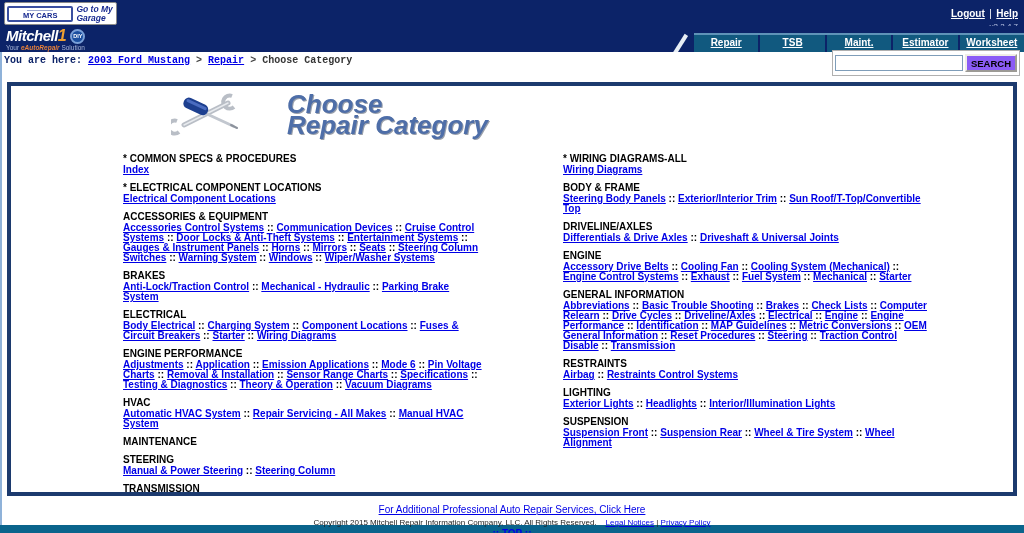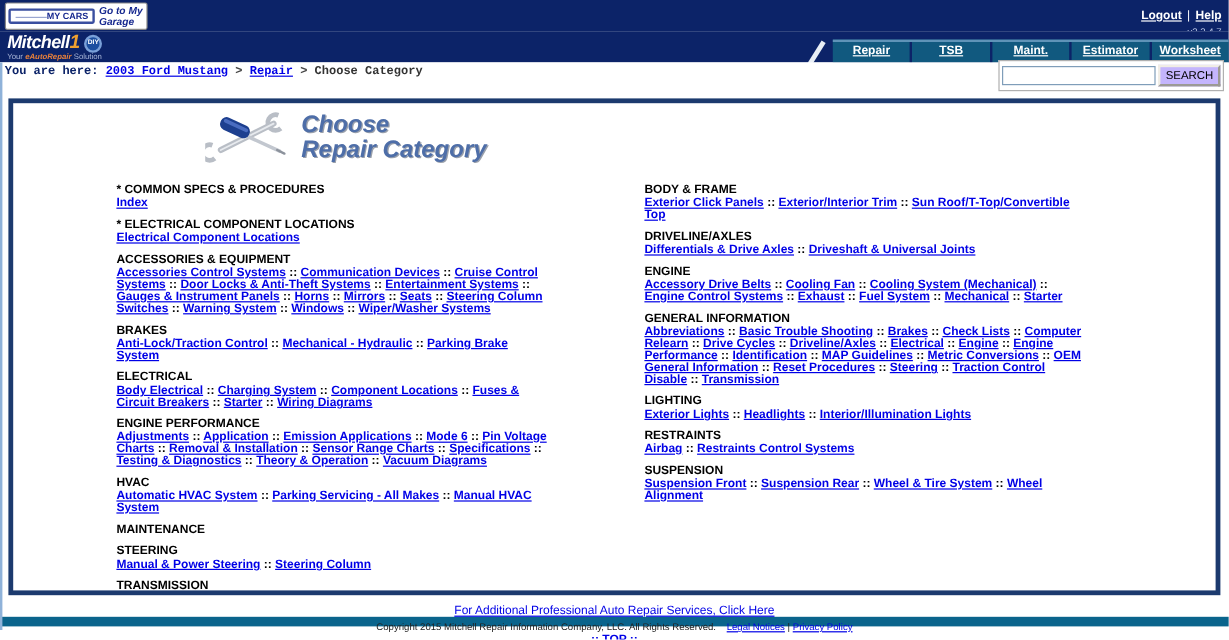--- a/index.html
+++ b/index.html
@@ -4,22 +4,22 @@
 <style>
   * { margin:0; padding:0; box-sizing:border-box; }
   html,body { width:1024px; height:533px; overflow:hidden; background:#fff;
               font-family:"Liberation Sans", sans-serif; }
 
   
   .topbar { position:relative; height:26px; background:#0c2368; }
   .garage-badge { position:absolute; left:4px; top:2px; height:23px; background:#fff;
                   border:1px solid #8a8a8a; border-radius:2px; display:flex; align-items:center;
                   padding:1px 3px 1px 2px; cursor:pointer; }
-  .plate { border:2px solid #3a4fa0; border-radius:2px; padding:0 4px; margin-right:3px;
-           display:flex; flex-direction:row; align-items:center; }
+  .plate { border:2px solid #3a4fa0; border-radius:2px; padding:0 14px; margin-right:3px;
+           display:flex; flex-direction:column; align-items:center; }
   .plate .plate-top { height:3px; width:26px; border-bottom:1px solid #9aa6d0; }
   .plate .plate-text { font-size:7.5px; font-weight:bold; color:#16288f; letter-spacing:0px; line-height:9px; }
   .garage-text { font-size:8.5px; font-weight:bold; font-style:italic; color:#16288f; line-height:9px; }
   .top-right { position:absolute; right:6px; top:3px; text-align:right; }
   .top-right a { color:#fff; font-size:10px; font-weight:bold; text-decoration:underline; cursor:pointer; }
   .top-right .pipe { color:#fff; font-size:10px; }
   .version { color:#b9c4e4; font-size:8px; margin-top:1px; }
 
   
   .navbar { position:relative; height:26px; background:#0c2368;padding-left:20px; }
@@ -45,41 +45,41 @@
   .crumb-prefix { font-weight:bold; color:#0c2368; }
   .crumbrow a { color:#0000e6; font-weight:bold; text-decoration:underline; cursor:pointer; }
   .crumb-sep { color:#444; font-weight:bold; }
   .crumb-current { color:#333; font-weight:bold; }
   .left-edge { position:absolute; left:0; top:52px; width:2px; height:473px; background:#8fb2d9; z-index:5; }
 
   
   .searchbox { position:absolute; top:50px; right:4px; background:#fff; border:1px solid #b0b0b0;
                padding:3px 2px; display:flex; align-items:center; z-index:6; }
   .searchbox input { width:128px; height:16px; border:1px solid #7f9db9; font-size:10px; padding:0 2px; }
-  .searchbox button { margin-left:2px; height:18px; font-size:9.5px; font-weight:normal; color:#000;
-                      background:#c4b5fd; border:2px outset #f0ede6; padding:0 4px; cursor:pointer; }
+  .searchbox button { margin-left:2px; height:18px; font-size:9.5px; font-weight:bold; color:#000;
+                      background:#8b5cf6; border:2px outset #f0ede6; padding:0 4px; cursor:pointer; }
 
   
   .panel { margin:10px 7px 0 7px; height:414px; background:#fff; border:4px solid #1c3a6e; overflow:hidden; }
   .title-block { display:flex; align-items:flex-start; margin:6px 0 0 160px; height:52px; }
   .tools-icon { width:70px; height:44px; margin-right:10px; }
-  .page-title { font-size:20px; line-height:21px; font-weight:bold; font-style:italic;
-                color:#4e6ea8; text-shadow:1px 1px 0 #9aa0ab; margin-top:2px; }
-
-  .cols { display:flex; padding:10px 0 0 86px; }
+  .page-title { font-size:26px; line-height:21px; font-weight:bold; font-style:italic;
+                color:#4e6ea8; text-shadow:1px 1px 0 #9aa0ab; margin-top:2px;margin-left:36px; }
+
+  .cols { display:flex; padding:10px 0 0 112px; }
   .col-left  { width:362px; margin-right:78px; }
   .col-right { width:368px; }
   .section { margin-bottom:8px; }
   .sec-heading { font-size:10px; font-weight:bold; color:#000; line-height:10px; margin-bottom:1px; }
   .sec-links { font-size:10px; line-height:10px; font-weight:bold; }
   .sec-links a { color:#0000e6; text-decoration:underline; cursor:pointer; }
   .sec-links .sep { color:#000; }
 
   
-  .footer { text-align:center; padding-top:3px; height:18px; }
+  .footer { text-align:center; padding-top:3px; height:29px; }
   .footer-promo a { font-size:10px; color:#0000e6; text-decoration:underline; cursor:pointer; }
   .footer-copy { font-size:8px; color:#222; margin-top:1px; }
   .footer-copy a { color:#0000e6; text-decoration:underline; cursor:pointer; }
   .footer-top { font-size:10px; font-weight:bold; color:#0000e6; margin-top:1px; }
   .footer-top a { color:#0000e6; text-decoration:underline; cursor:pointer; }
   .bottombar { height:8px; background:#0a648c; }
 </style>
 </head>
 <body>
 
@@ -176,57 +176,61 @@
         <div class="section">
           <div class="sec-heading">ELECTRICAL</div>
           <div class="sec-links"><a>Body Electrical</a><span class="sep"> :: </span><a>Charging System</a><span class="sep"> :: </span><a>Component Locations</a><span class="sep"> :: </span><a>Fuses &amp; Circuit Breakers</a><span class="sep"> :: </span><a>Starter</a><span class="sep"> :: </span><a>Wiring Diagrams</a></div>
         </div>
         <div class="section">
           <div class="sec-heading">ENGINE PERFORMANCE</div>
           <div class="sec-links"><a>Adjustments</a><span class="sep"> :: </span><a>Application</a><span class="sep"> :: </span><a>Emission Applications</a><span class="sep"> :: </span><a>Mode 6</a><span class="sep"> :: </span><a>Pin Voltage Charts</a><span class="sep"> :: </span><a>Removal &amp; Installation</a><span class="sep"> :: </span><a>Sensor Range Charts</a><span class="sep"> :: </span><a>Specifications</a><span class="sep"> :: </span><a>Testing &amp; Diagnostics</a><span class="sep"> :: </span><a>Theory &amp; Operation</a><span class="sep"> :: </span><a>Vacuum Diagrams</a></div>
         </div>
         <div class="section">
           <div class="sec-heading">HVAC</div>
-          <div class="sec-links"><a>Automatic HVAC System</a><span class="sep"> :: </span><a>Parking Servicing - All Makes</a><span class="sep"> :: </span><a>Manual HVAC System</a></div>
+          <div class="sec-links"><a>Automatic HVAC System</a><span class="sep"> :: </span><a>Repair Servicing - All Makes</a><span class="sep"> :: </span><a>Manual HVAC System</a></div>
         </div>
         <div class="section">
           <div class="sec-heading">MAINTENANCE</div>
         </div>
         <div class="section">
           <div class="sec-heading">STEERING</div>
           <div class="sec-links"><a>Manual &amp; Power Steering</a><span class="sep"> :: </span><a>Steering Column</a></div>
         </div>
         <div class="section">
           <div class="sec-heading">TRANSMISSION</div>
         </div>
       </div>
     <div class="col-right">
         <div class="section">
+          <div class="sec-heading">* WIRING DIAGRAMS-ALL</div>
+          <div class="sec-links"><a>Wiring Diagrams</a></div>
+        </div>
+        <div class="section">
           <div class="sec-heading">BODY &amp; FRAME</div>
-          <div class="sec-links"><a>Exterior Click Panels</a><span class="sep"> :: </span><a>Exterior/Interior Trim</a><span class="sep"> :: </span><a>Sun Roof/T-Top/Convertible Top</a></div>
+          <div class="sec-links"><a>Steering Body Panels</a><span class="sep"> :: </span><a>Exterior/Interior Trim</a><span class="sep"> :: </span><a>Sun Roof/T-Top/Convertible Top</a></div>
         </div>
         <div class="section">
           <div class="sec-heading">DRIVELINE/AXLES</div>
           <div class="sec-links"><a>Differentials &amp; Drive Axles</a><span class="sep"> :: </span><a>Driveshaft &amp; Universal Joints</a></div>
         </div>
         <div class="section">
           <div class="sec-heading">ENGINE</div>
           <div class="sec-links"><a>Accessory Drive Belts</a><span class="sep"> :: </span><a>Cooling Fan</a><span class="sep"> :: </span><a>Cooling System (Mechanical)</a><span class="sep"> :: </span><a>Engine Control Systems</a><span class="sep"> :: </span><a>Exhaust</a><span class="sep"> :: </span><a>Fuel System</a><span class="sep"> :: </span><a>Mechanical</a><span class="sep"> :: </span><a>Starter</a></div>
         </div>
         <div class="section">
           <div class="sec-heading">GENERAL INFORMATION</div>
           <div class="sec-links"><a>Abbreviations</a><span class="sep"> :: </span><a>Basic Trouble Shooting</a><span class="sep"> :: </span><a>Brakes</a><span class="sep"> :: </span><a>Check Lists</a><span class="sep"> :: </span><a>Computer Relearn</a><span class="sep"> :: </span><a>Drive Cycles</a><span class="sep"> :: </span><a>Driveline/Axles</a><span class="sep"> :: </span><a>Electrical</a><span class="sep"> :: </span><a>Engine</a><span class="sep"> :: </span><a>Engine Performance</a><span class="sep"> :: </span><a>Identification</a><span class="sep"> :: </span><a>MAP Guidelines</a><span class="sep"> :: </span><a>Metric Conversions</a><span class="sep"> :: </span><a>OEM General Information</a><span class="sep"> :: </span><a>Reset Procedures</a><span class="sep"> :: </span><a>Steering</a><span class="sep"> :: </span><a>Traction Control Disable</a><span class="sep"> :: </span><a>Transmission</a></div>
         </div>
         <div class="section">
+          <div class="sec-heading">RESTRAINTS</div>
+          <div class="sec-links"><a>Airbag</a><span class="sep"> :: </span><a>Restraints Control Systems</a></div>
+        </div>
+        <div class="section">
           <div class="sec-heading">LIGHTING</div>
           <div class="sec-links"><a>Exterior Lights</a><span class="sep"> :: </span><a>Headlights</a><span class="sep"> :: </span><a>Interior/Illumination Lights</a></div>
-        </div>
-        <div class="section">
-          <div class="sec-heading">RESTRAINTS</div>
-          <div class="sec-links"><a>Airbag</a><span class="sep"> :: </span><a>Restraints Control Systems</a></div>
         </div>
         <div class="section">
           <div class="sec-heading">SUSPENSION</div>
           <div class="sec-links"><a>Suspension Front</a><span class="sep"> :: </span><a>Suspension Rear</a><span class="sep"> :: </span><a>Wheel &amp; Tire System</a><span class="sep"> :: </span><a>Wheel Alignment</a></div>
         </div>
       </div>
   </div>
 </div>
 
 <div class="footer">

